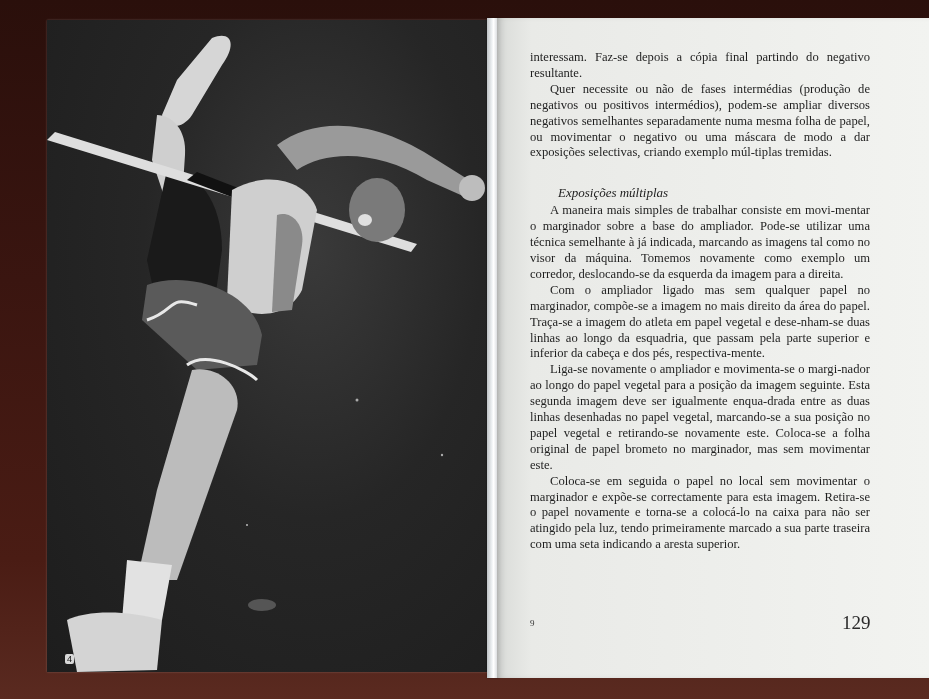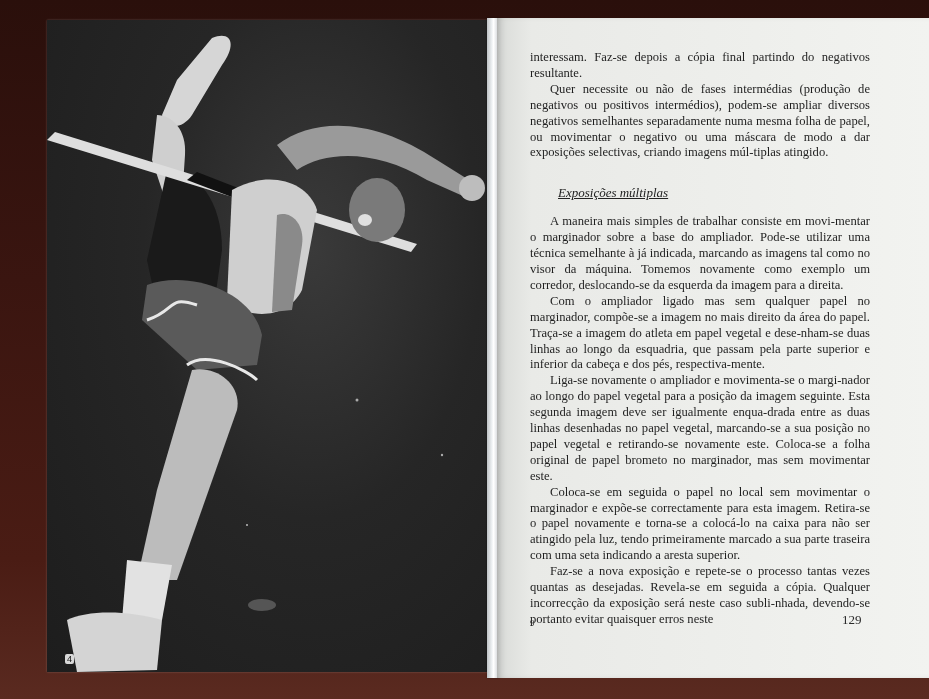--- a/index.html
+++ b/index.html
@@ -39,31 +39,30 @@
       box-shadow: inset 6px 0 10px -6px rgba(0,0,0,0.35);
     }
     .text-block {
       position: absolute; left: 33px; top: 32px; width: 340px;
       color: #1f1f1f; font-size: 12.6px; line-height: 15.9px;
       text-align: justify; hyphens: manual;
     }
     .text-block p { margin: 0; text-indent: 20px; }
     .text-block p.no-indent { text-indent: 0; }
     .section-title {
-      font-style: italic; font-size: 13px; margin: 24px 0 13px 0; text-indent: 28px;
+      font-style: italic; font-size: 13px; margin: 24px 0 2px 0; text-indent: 28px;
       color: #222;
-      text-decoration: underline;
     }
     .sig-mark {
       position: absolute; left: 33px; top: 600px;
       font-size: 9px; color: #333;
     }
     .page-number {
       position: absolute; left: 345px; top: 594px;
-      font-size: 13px; color: #2a2a2a;
+      font-size: 19px; color: #2a2a2a;
     }
   </style>
 </head>
 <body>
 
 <div class="table-surface"></div>
 
 <div class="left-page">
   <div class="photo">
     <svg width="442" height="652" viewBox="0 0 442 652">
@@ -101,24 +100,23 @@
       <ellipse cx="215" cy="585" rx="14" ry="6" fill="#555"></ellipse>
     </svg>
   </div>
   <span class="plate-number">4</span>
 </div>
 
 <div class="spine"></div>
 
 <div class="right-page">
   <div class="text-block">
-    <p class="no-indent">interessam. Faz-se depois a cópia final partindo do negativos resultante.</p>
-    <p>Quer necessite ou não de fases intermédias (produção de negativos ou positivos intermédios), podem-se ampliar diversos negativos semelhantes separadamente numa mesma folha de papel, ou movimentar o negativo ou uma máscara de modo a dar exposições selectivas, criando imagens múl-tiplas atingido.</p>
+    <p class="no-indent">interessam. Faz-se depois a cópia final partindo do negativo resultante.</p>
+    <p>Quer necessite ou não de fases intermédias (produção de negativos ou positivos intermédios), podem-se ampliar diversos negativos semelhantes separadamente numa mesma folha de papel, ou movimentar o negativo ou uma máscara de modo a dar exposições selectivas, criando exemplo múl-tiplas tremidas.</p>
     <div class="section-title">Exposições múltiplas</div>
     <p>A maneira mais simples de trabalhar consiste em movi-mentar o marginador sobre a base do ampliador. Pode-se utilizar uma técnica semelhante à já indicada, marcando as imagens tal como no visor da máquina. Tomemos novamente como exemplo um corredor, deslocando-se da esquerda da imagem para a direita.</p>
     <p>Com o ampliador ligado mas sem qualquer papel no marginador, compõe-se a imagem no mais direito da área do papel. Traça-se a imagem do atleta em papel vegetal e dese-nham-se duas linhas ao longo da esquadria, que passam pela parte superior e inferior da cabeça e dos pés, respectiva-mente.</p>
     <p>Liga-se novamente o ampliador e movimenta-se o margi-nador ao longo do papel vegetal para a posição da imagem seguinte. Esta segunda imagem deve ser igualmente enqua-drada entre as duas linhas desenhadas no papel vegetal, marcando-se a sua posição no papel vegetal e retirando-se novamente este. Coloca-se a folha original de papel brometo no marginador, mas sem movimentar este.</p>
     <p>Coloca-se em seguida o papel no local sem movimentar o marginador e expõe-se correctamente para esta imagem. Retira-se o papel novamente e torna-se a colocá-lo na caixa para não ser atingido pela luz, tendo primeiramente marcado a sua parte traseira com uma seta indicando a aresta superior.</p>
-    <p>Faz-se a nova exposição e repete-se o processo tantas vezes quantas as desejadas. Revela-se em seguida a cópia. Qualquer incorrecção da exposição será neste caso subli-nhada, devendo-se portanto evitar quaisquer erros neste</p>
   </div>
   <span class="sig-mark">9</span>
   <span class="page-number">129</span>
 </div>
 
 </body></html>

